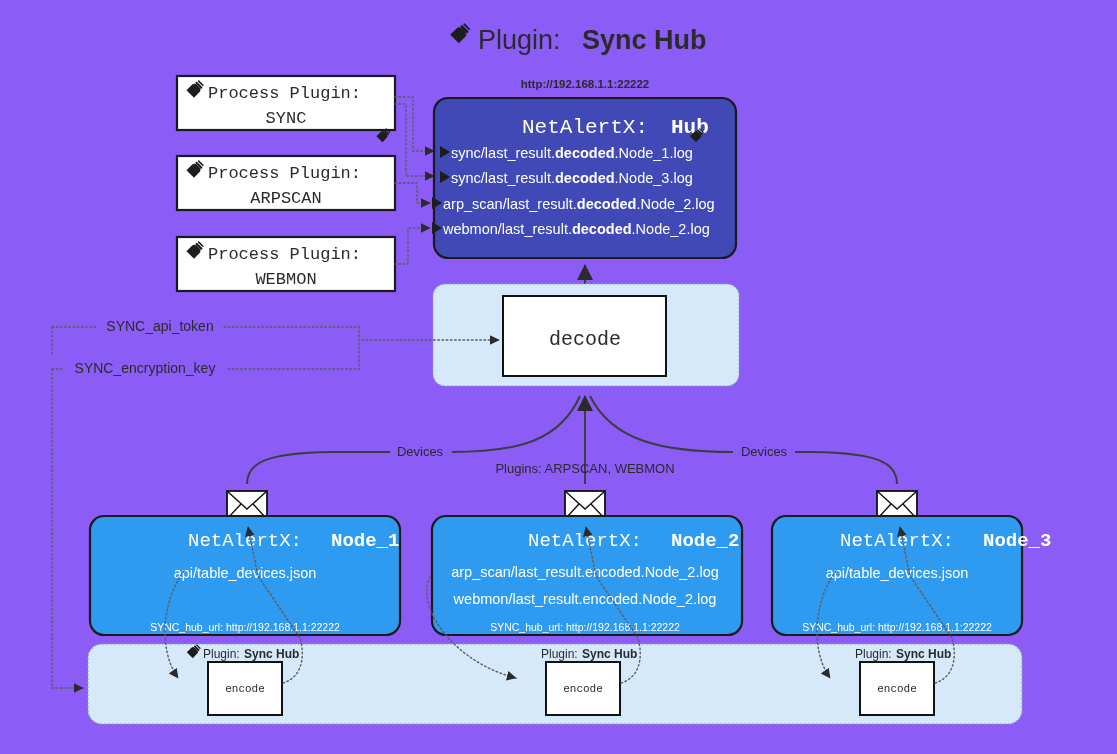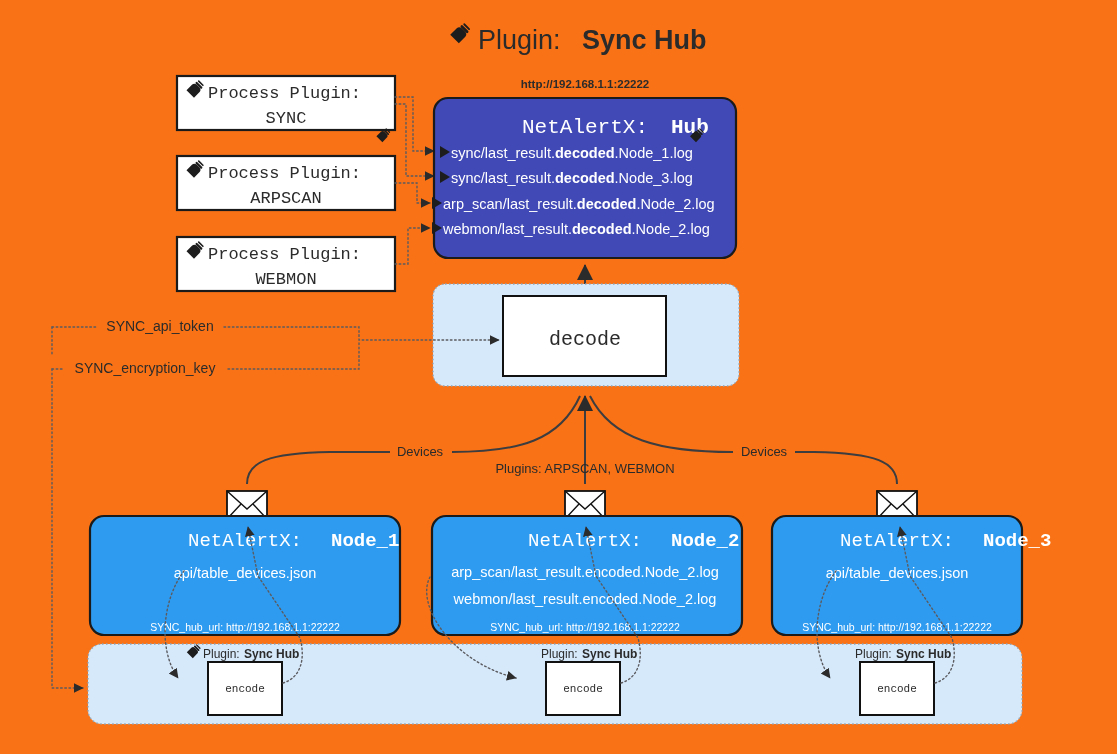--- a/index.html
+++ b/index.html
@@ -1,18 +1,18 @@
 <!DOCTYPE html>
 <html><head>
 <meta charset="utf-8">
 <style>
   html,body{margin:0;padding:0;background:#ffffff;}
   body{width:1117px;height:754px;overflow:hidden;
        font-family:"Liberation Sans",sans-serif;}
-  #stage{position:relative;width:1117px;height:754px;background:#f97316;}
+  #stage{position:relative;width:1117px;height:754px;background:#8b5cf6;}
   svg{position:absolute;left:0;top:0;}
   .mono{font-family:"Liberation Mono",monospace;}
   .sans{font-family:"Liberation Sans",sans-serif;}
   text{fill:#2b2b2b;}
   .edge{fill:none;stroke:#3d3d40;stroke-width:2;}
   .dotted{fill:none;stroke:#5b5b5f;stroke-width:1.4;stroke-dasharray:1.6 2.6;stroke-linecap:round;}
   .boxline{fill:#ffffff;stroke:#111;stroke-width:2;}
   .plugbox{fill:#ffffff;stroke:#1a1a1a;stroke-width:2.2;}
   .hubbox{fill:#4049b5;stroke:#1b1b1b;stroke-width:2.2;}
   .nodebox{fill:#2f9bf0;stroke:#1b1b1b;stroke-width:2.2;}

